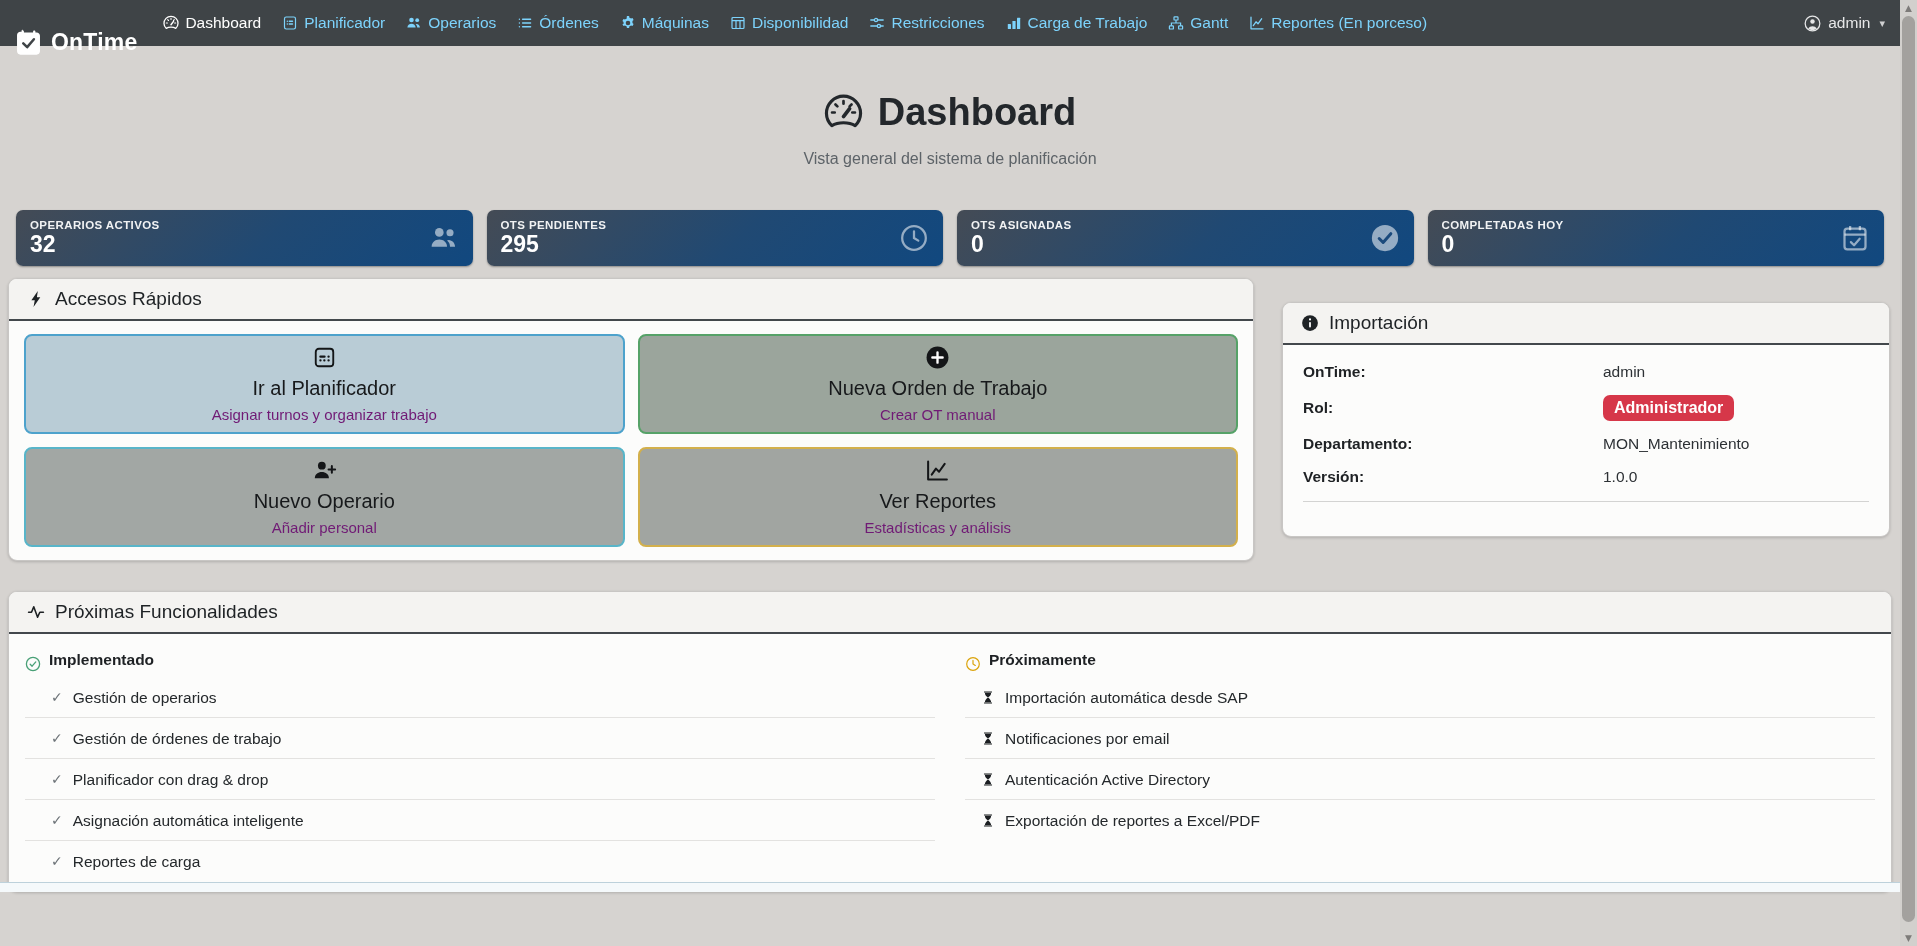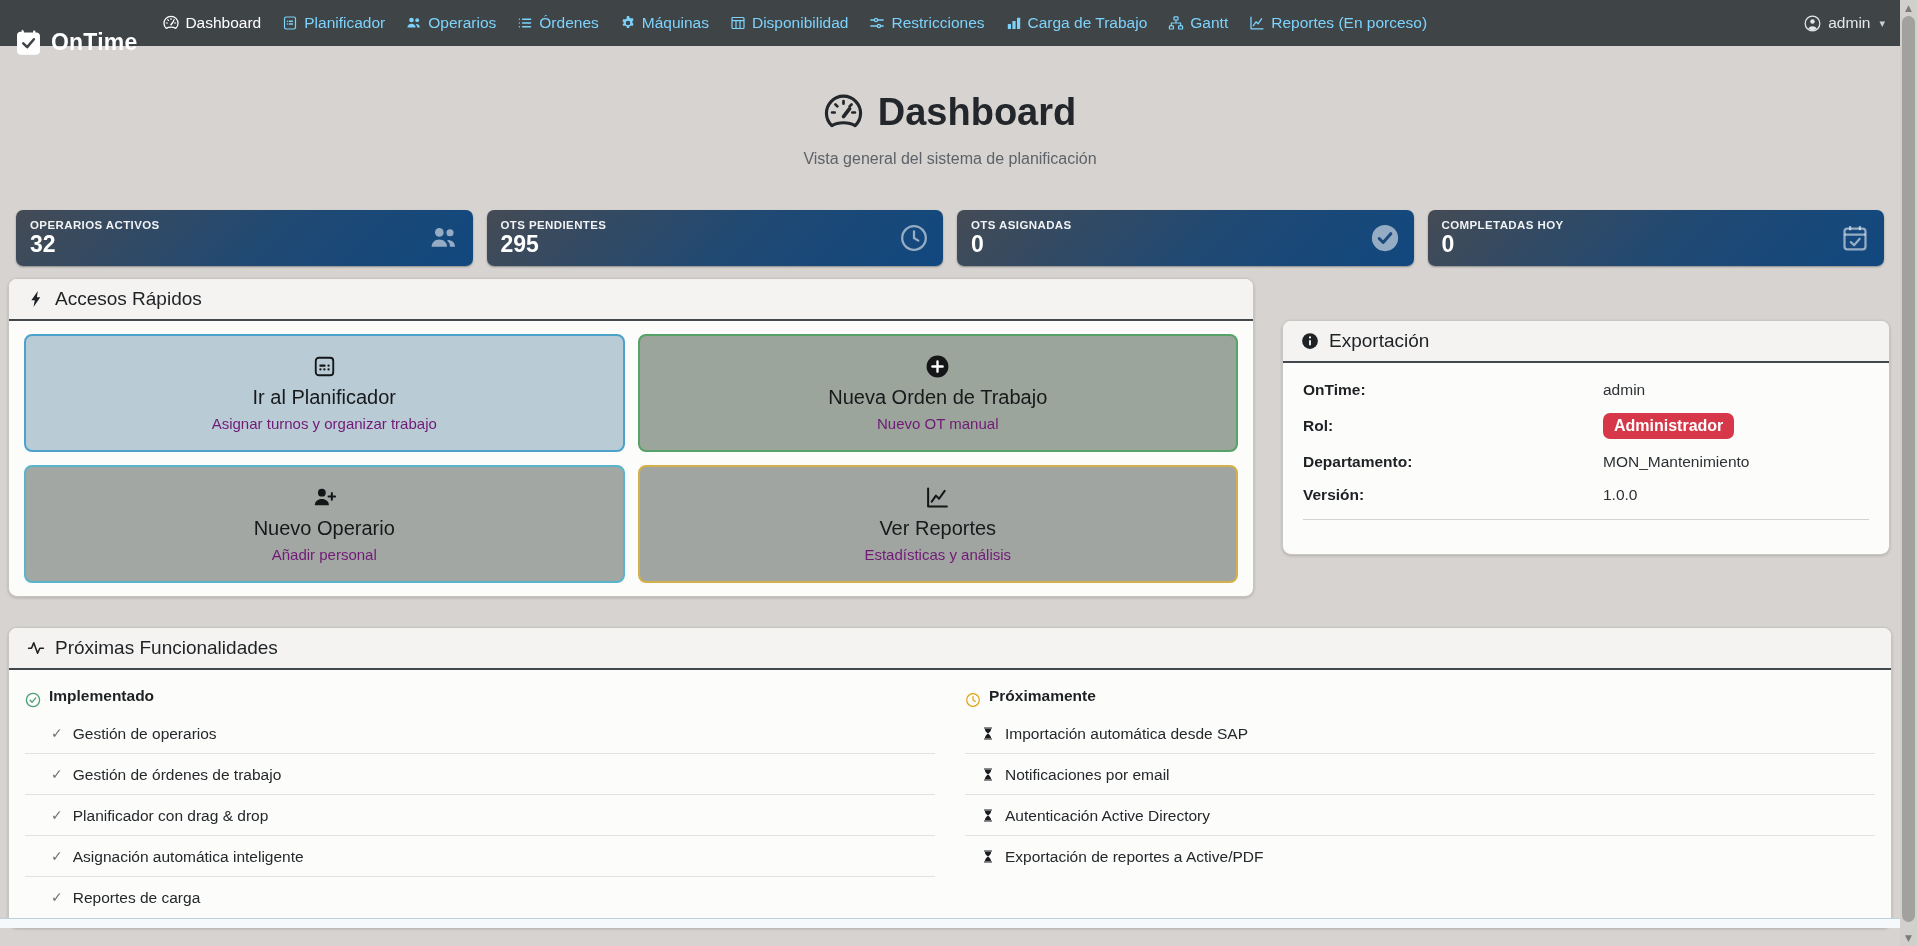--- a/index.html
+++ b/index.html
@@ -72,21 +72,21 @@
   .card-header .ico { width: 18px; height: 18px; display: inline-flex; color: #1e2225; }
   .card-header .ico svg { width: 100%; height: 100%; }
 
   .main-row { display: flex; gap: 28px; padding: 0 8px; margin-top: 12px; align-items: center; }
   .card-quick { width: 1246px; }
   .card-info  { width: 608px; }
 
   
   .quick-body { padding: 13px 15px; display: grid; grid-template-columns: 1fr 1fr; gap: 13px; }
   .qbtn {
-    height: 118px; border-radius: 8px; border: 2px solid; cursor: pointer;
+    height: 100px; border-radius: 8px; border: 2px solid; cursor: pointer;
     display: flex; flex-direction: column; align-items: center; justify-content: center;
     gap: 5px; color: #17191b;
   }
   .qbtn .ico { width: 25px; height: 25px; display: inline-flex; color: #141618; }
   .qbtn .ico svg { width: 100%; height: 100%; }
   .qbtn-title { font-size: 20px; line-height: 26px; }
   .qbtn-sub { font-size: 15px; color: #701a75; }
 
   
   .info-body { padding: 17px 20px 8px; }
@@ -347,21 +347,21 @@
             <div class="qbtn-sub">Asignar turnos y organizar trabajo</div>
           </div>
           <div class="qbtn" style="background: rgb(155, 165, 156); border-color: rgb(86, 162, 104);">
             <span class="ico">
               <svg viewBox="0 0 16 16">
                 <circle cx="8" cy="8" r="7" fill="currentColor"></circle>
                 <path d="M8 4.7v6.6M4.7 8h6.6" stroke="#fff" stroke-width="1.5" stroke-linecap="round"></path>
               </svg>
             </span>
             <div class="qbtn-title">Nueva Orden de Trabajo</div>
-            <div class="qbtn-sub">Nuevo OT manual</div>
+            <div class="qbtn-sub">Crear OT manual</div>
           </div>
           <div class="qbtn" style="background: rgb(162, 167, 164); border-color: rgb(88, 181, 201);">
             <span class="ico">
               <svg viewBox="0 0 16 16" fill="currentColor">
                 <circle cx="6.3" cy="4.9" r="2.5"></circle>
                 <path d="M1.8 12.9c0-2.4 2-3.9 4.5-3.9s4.5 1.5 4.5 3.9z"></path>
                 <path d="M12.7 5.2v4.2M10.6 7.3h4.2" stroke="currentColor" stroke-width="1.3" fill="none" stroke-linecap="round"></path>
               </svg>
             </span>
             <div class="qbtn-title">Nuevo Operario</div>
@@ -382,21 +382,21 @@
 
     <div class="card card-info">
       <div class="card-header">
         <span class="ico">
             <svg viewBox="0 0 16 16">
               <circle cx="8" cy="8" r="7" fill="currentColor"></circle>
               <path d="M8 7c.5 0 .8.3.8.8v3.3c0 .5-.3.8-.8.8s-.8-.3-.8-.8V7.8c0-.5.3-.8.8-.8z" fill="#fff"></path>
               <circle cx="8" cy="4.8" r=".95" fill="#fff"></circle>
             </svg>
           </span>
-        <span>Exportación</span>
+        <span>Importación</span>
       </div>
       <div class="info-body">
         <div>
             <div class="info-row">
               <div class="info-label">OnTime:</div>
               <div class="info-value">admin</div>
             </div>
             <div class="info-row">
               <div class="info-label">Rol:</div>
               <div class="info-value badge-admin">Administrador</div>
@@ -496,21 +496,21 @@
               </span>
               <span>Autenticación Active Directory</span>
             </div>
             <div class="feat-item">
               <span class="ico">
                 <svg viewBox="0 0 16 16" fill="currentColor">
                   <path d="M3.4 1.2h9.2v1.1H3.4zM3.4 13.7h9.2v1.1H3.4z"></path>
                   <path d="M4.4 2.5h7.2c0 2.3-1.5 3.9-3.6 5.5-2.1-1.6-3.6-3.2-3.6-5.5zM8 8c2.1 1.6 3.6 3.2 3.6 5.5H4.4C4.4 11.2 5.9 9.6 8 8z"></path>
                 </svg>
               </span>
-              <span>Exportación de reportes a Active/PDF</span>
+              <span>Exportación de reportes a Excel/PDF</span>
             </div>
           </div>
       </div>
     </div>
   </div>
 
   <div class="bottom-strip"></div>
 </div>
 
 <div class="scrollbar">

